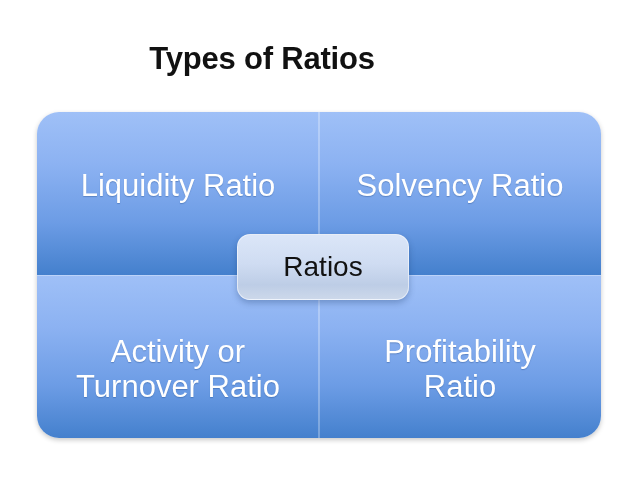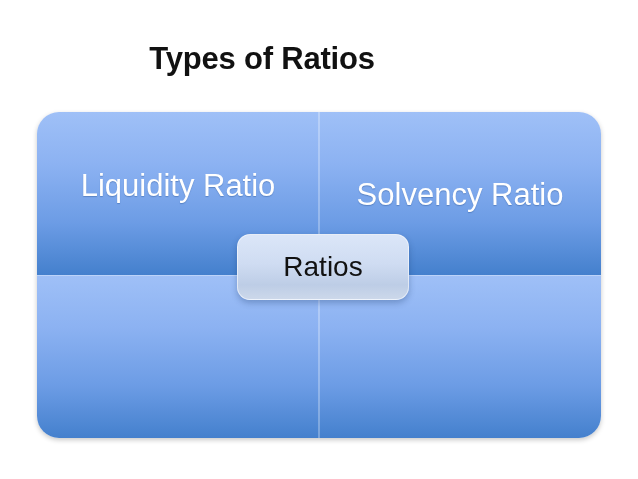--- a/index.html
+++ b/index.html
@@ -78,21 +78,21 @@
     position: absolute;
     width: 50%;
     height: 50%;
     display: flex;
     align-items: center;
     justify-content: center;
     box-sizing: border-box;
     padding: 0 14px;
   }
   .quad.tl { left: 0;   top: 0; }
-  .quad.tr { left: 50%; top: 9px; }
+  .quad.tr { left: 50%; top: 0; }
   .quad.bl { left: 0;   top: 50%; }
   .quad.br { left: 50%; top: 50%; }
 
   .quad-label {
     color: #ffffff;
     font-size: 31px;
     line-height: 35px;
     text-align: center;
     white-space: pre-line;
     text-shadow: 0 1px 1px rgba(30,70,130,0.35);
@@ -142,19 +142,27 @@
   <div class="seam-vertical"></div>
 
   <div class="quad tl">
     <div class="quad-label">Liquidity Ratio</div>
   </div>
 
   <div class="quad tr">
     <div class="quad-label">Solvency Ratio</div>
   </div>
 
+  <div class="quad bl">
+    <div class="quad-label">Activity or
+Turnover Ratio</div>
+  </div>
 
+  <div class="quad br">
+    <div class="quad-label">Profitability
+Ratio</div>
+  </div>
 
 </div>
 
 <div class="center-node">
   <div class="center-node-label">Ratios</div>
 </div>
 
 </body></html>

